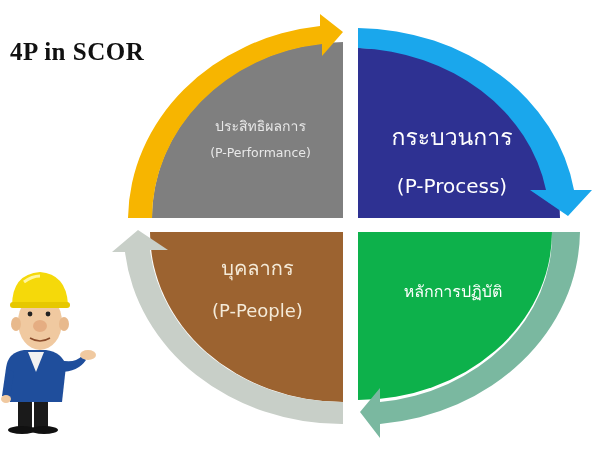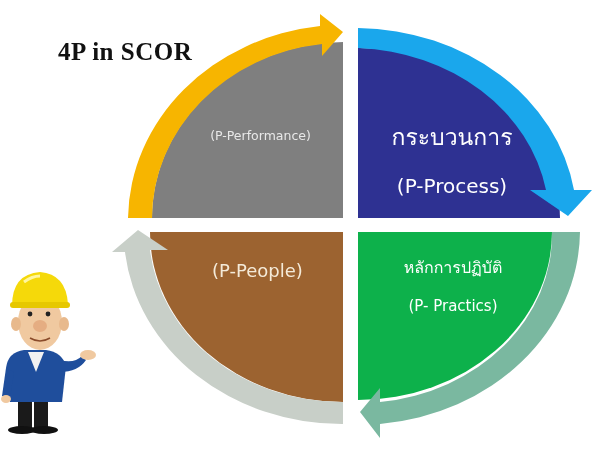--- a/index.html
+++ b/index.html
@@ -1,34 +1,34 @@
 <!DOCTYPE html>
 <html><head>
 <meta charset="utf-8">
 <style>
   html, body { margin: 0; padding: 0; background: #ffffff; }
   body { width: 600px; height: 450px; position: relative; overflow: hidden; font-family: "DejaVu Sans", sans-serif; }
   .title {
     position: absolute; left: 10px; top: 38px;
     font-family: "Liberation Serif", "DejaVu Serif", serif;
-    font-weight: bold; font-size: 25px; color: #111111; letter-spacing: 0.5px; margin-left: 48px;
+    font-weight: bold; font-size: 25px; color: #111111; letter-spacing: 0.5px;
   }
   svg.diagram { position: absolute; left: 0; top: 0; }
   .qtext { position: absolute; color: #ffffff; text-align: center; line-height: 1.2; }
   .q-perf { left: 178px; top: 118px; width: 165px; color: #e8e8e8; }
   .q-perf .th { font-size: 14px; display: block; margin-bottom: 8px; }
   .q-perf .en { font-size: 12.5px; display: block; margin-top: 10px; }
   .q-proc { left: 372px; top: 124px; width: 160px; }
   .q-proc .th { font-size: 23px; display: block; }
   .q-proc .en { font-size: 20px; display: block; margin-top: 22px; }
   .q-people { left: 175px; top: 256px; width: 165px; color: #f4ead8; }
   .q-people .th { font-size: 20px; display: block; }
-  .q-people .en { font-size: 18px; display: block; margin-top: 4px; }
+  .q-people .en { font-size: 18px; display: block; margin-top: 20px; }
   .q-pract { left: 378px; top: 258px; width: 150px; }
-  .q-pract .th { font-size: 16px; display: block; }
+  .q-pract .th { font-size: 16px; display: block; margin-top: 24px; }
   .q-pract .en { font-size: 15px; display: block; margin-top: 20px; }
   .mascot { position: absolute; left: 0; top: 260px; }
 </style>
 </head>
 <body>
 
 <div class="title">4P in SCOR</div>
 
 <svg class="diagram" width="600" height="450" viewBox="0 0 600 450">
 
@@ -43,35 +43,36 @@
   <path d="M358,232 L552,232 A194,168 0 0 1 358,400 Z" fill="#0db14b"></path>
 
   <path d="M552,232 L580,232 A222,195 0 0 1 380,424 L380,438 L360,412 L380,388 L380,402 A194,168 0 0 0 552,232 Z" fill="#7ab8a0"></path>
 
   <path d="M343,232 L343,402 A193,170 0 0 1 150,232 Z" fill="#9c6330"></path>
 
   <path d="M343,402 L343,424 A218,192 0 0 1 125,252 L112,252 L138,230 L168,250 L150,250 A193,170 0 0 0 343,402 Z" fill="#c8cfc8"></path>
 </svg>
 
 <div class="qtext q-perf">
+  <span class="th">ประสิทธิผลการ</span>
   <span class="en">(P-Performance)</span>
 </div>
 
 <div class="qtext q-proc">
   <span class="th">กระบวนการ</span>
   <span class="en">(P-Process)</span>
 </div>
 
 <div class="qtext q-people">
+  <span class="th">บุคลากร</span>
   <span class="en">(P-People)</span>
 </div>
 
 <div class="qtext q-pract">
   <span class="th">หลักการปฏิบัติ</span>
-  <span class="en">(P- Practics)</span>
 </div>
 
 <svg class="mascot" width="110" height="175" viewBox="0 0 110 175">
 
   <rect x="18" y="138" width="14" height="30" fill="#1a1a1a"></rect>
   <rect x="34" y="138" width="14" height="30" fill="#1a1a1a"></rect>
   <ellipse cx="22" cy="170" rx="14" ry="4" fill="#111"></ellipse>
   <ellipse cx="44" cy="170" rx="14" ry="4" fill="#111"></ellipse>
 
   <path d="M6,108 Q8,92 24,90 L46,90 Q62,92 66,106 L62,142 L10,142 Z" fill="#1f4e9c"></path>

